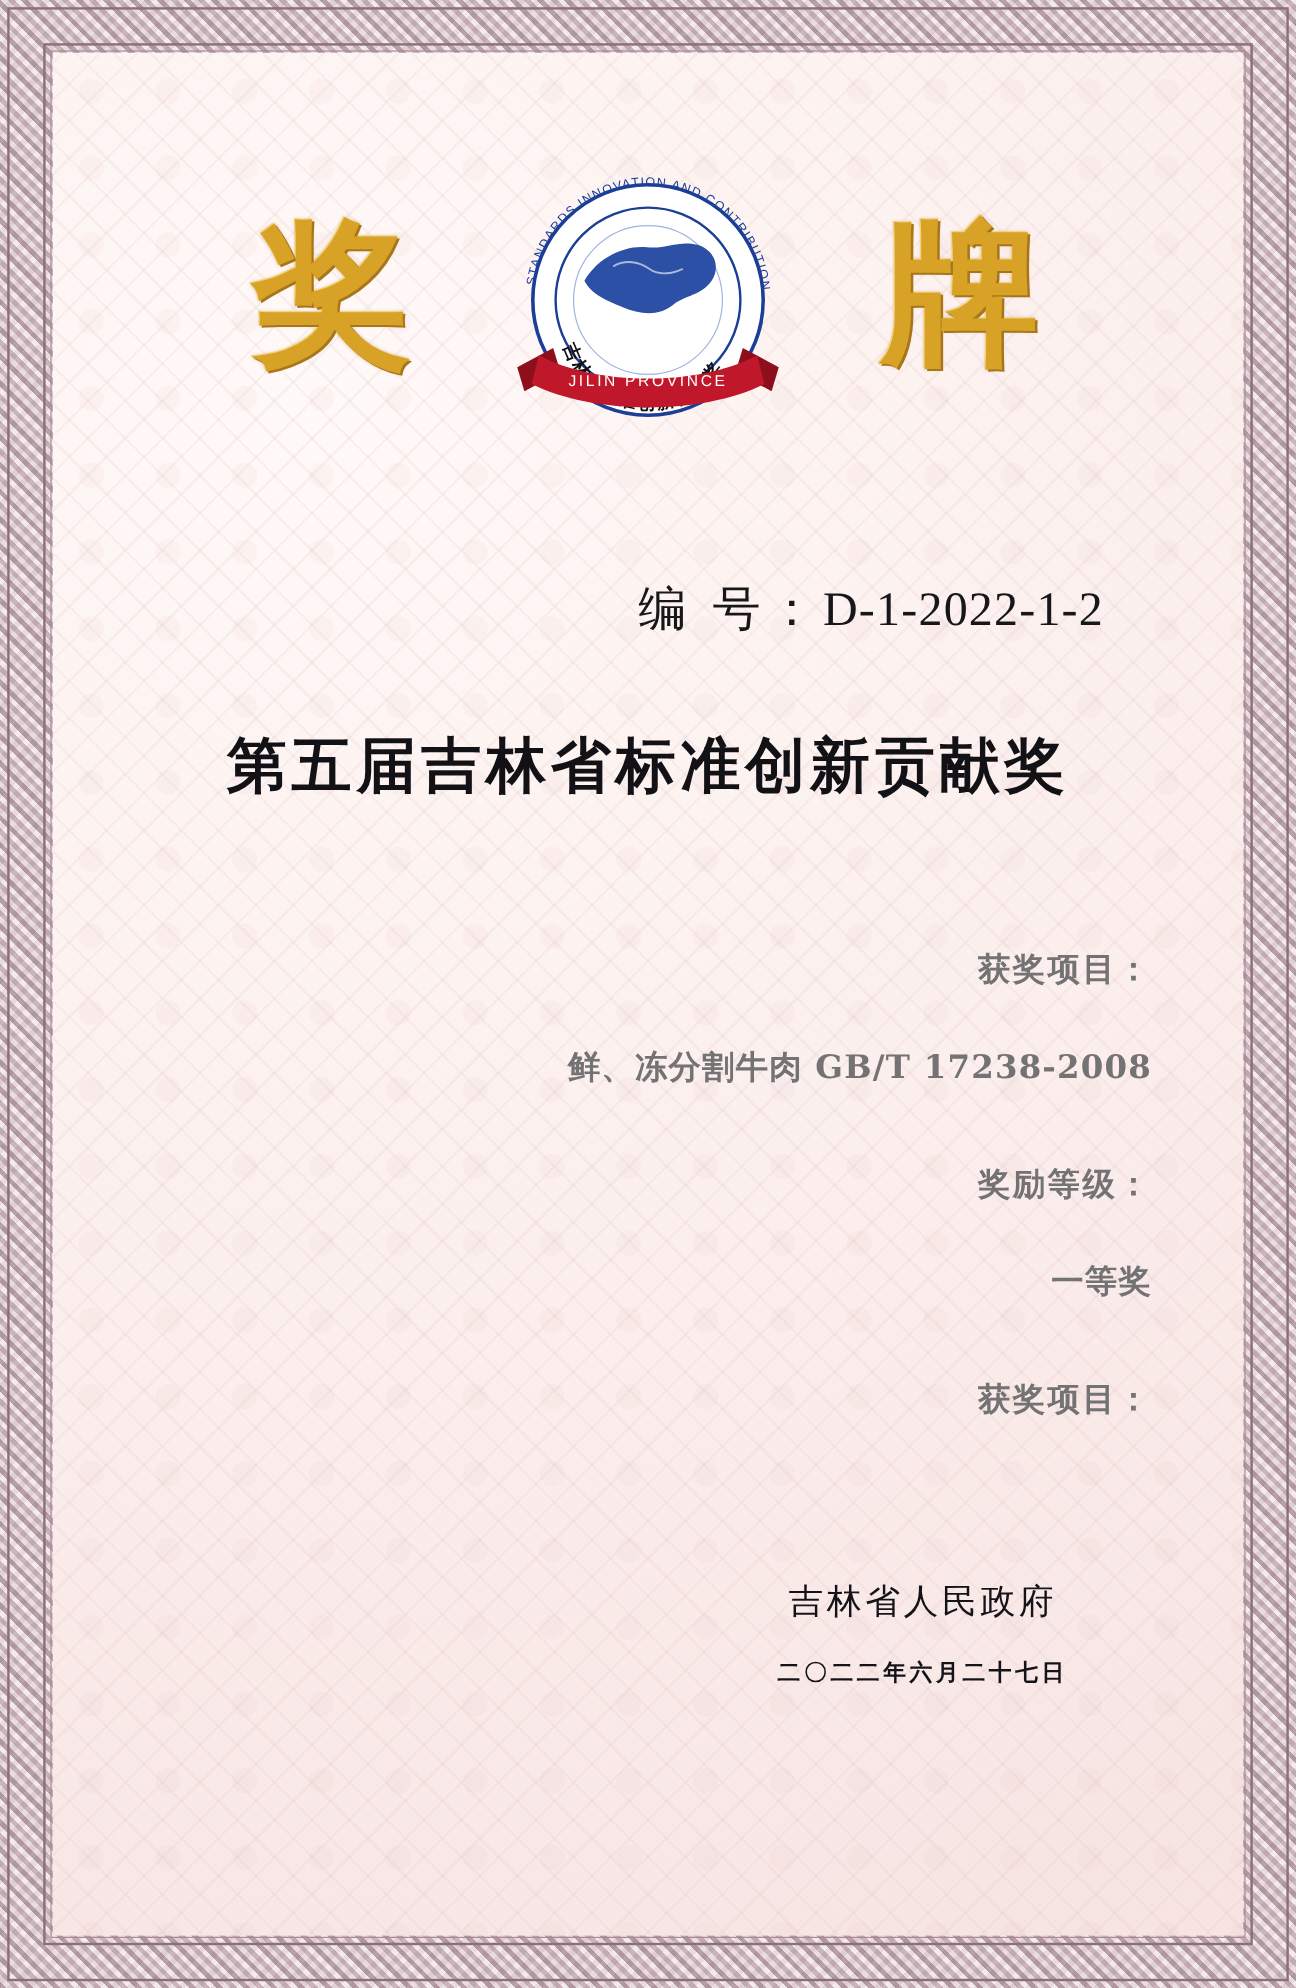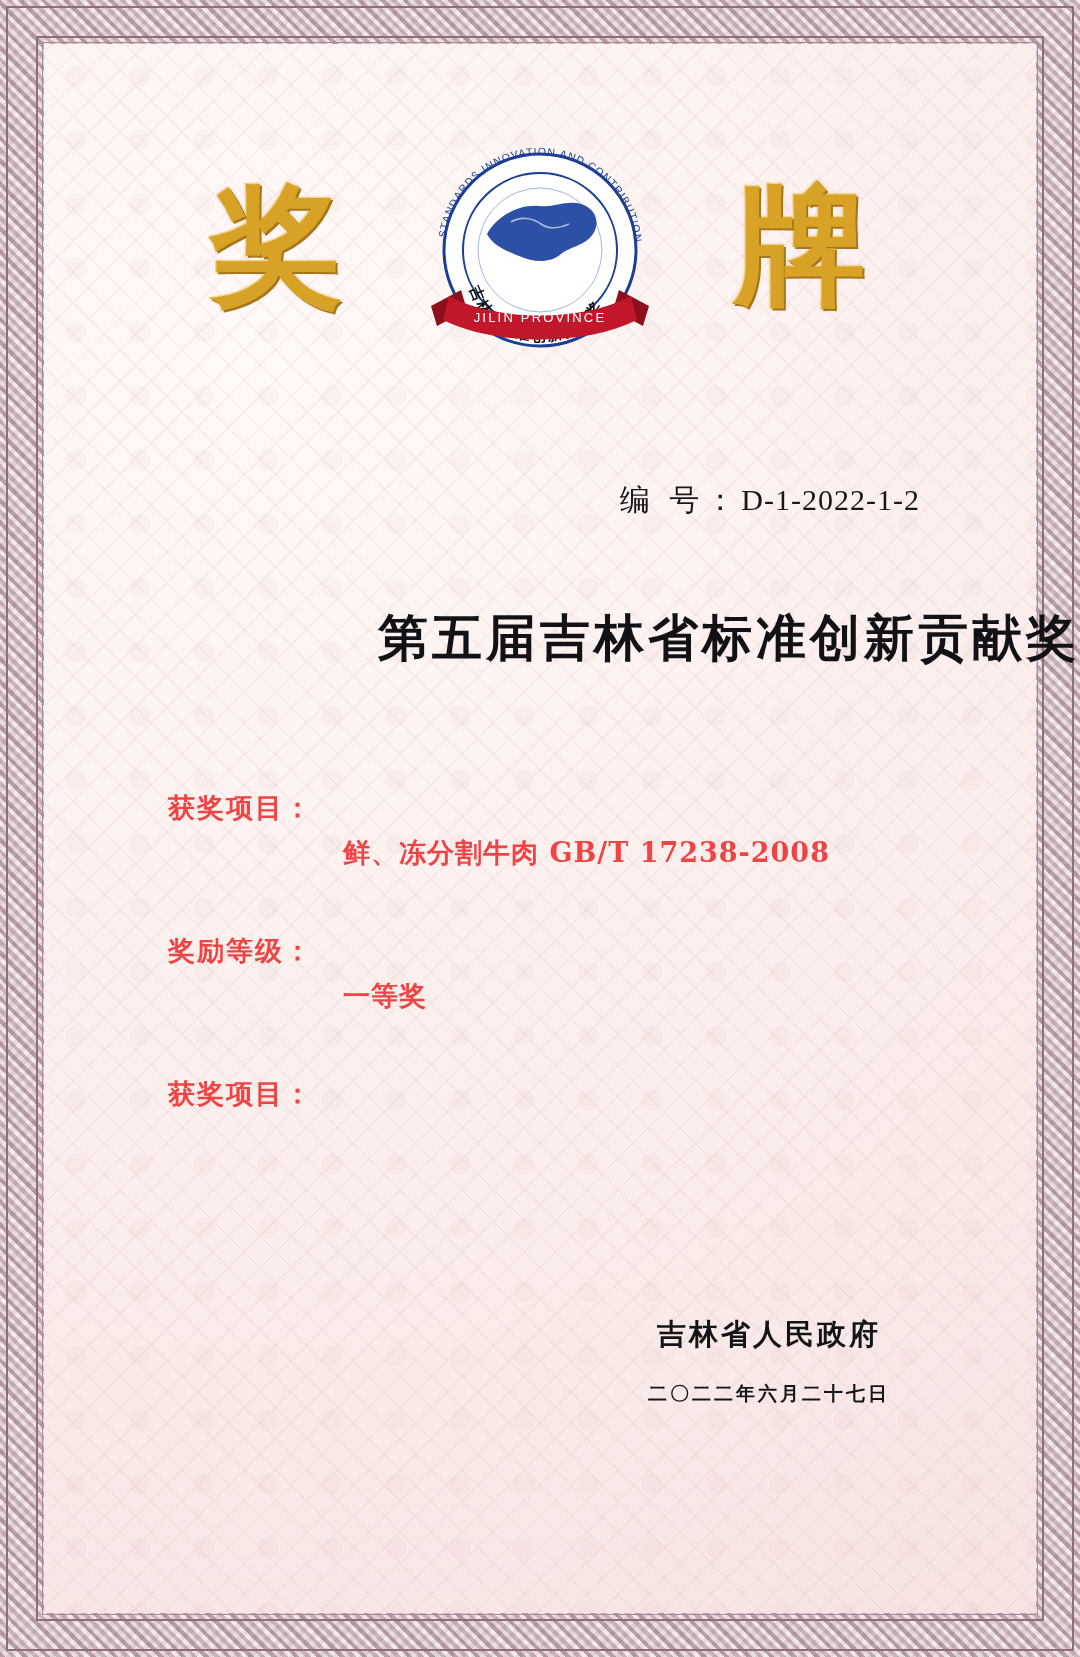--- a/index.html
+++ b/index.html
@@ -108,57 +108,58 @@
     height: 230px;
     flex: 0 0 auto;
   }
   .emblem svg { display: block; }
 
   
   .serial {
     position: absolute;
     top: 480px;
     right: 160px;
-    font-size: 30px;
+    font-size: 40px;
     color: #17171a;
     letter-spacing: 1px;
     z-index: 7;
     font-family: "Liberation Serif", serif;
   }
   .serial .label { letter-spacing: 6px; }
 
   
   .title {
     position: absolute;
     top: 605px;
     left: 0;
     right: 0;
-    text-align: right;
+    text-align: center;
     font-family: "DejaVu Serif", "Liberation Serif", serif;
     font-size: 50px;
     font-weight: bold;
     letter-spacing: 4px;
     color: #121216;
     z-index: 7;
   }
 
   
   .fields {
     position: absolute;
     top: 790px;
     left: 168px;
     right: 120px;
     z-index: 7;
   }
   .field-row {
     display: flex;
-    align-items: flex-start;
+    align-items: flex-end;
     margin-bottom: 62px;
     font-size: 27px;
-    color: #ef4444;
+    color: #737373;
+    flex-direction: column;
   }
   .field-label {
     font-weight: bold;
     letter-spacing: 2px;
     white-space: nowrap;
     font-family: "DejaVu Serif", "Liberation Serif", serif;
   }
   .field-value {
     margin-left: 30px;
     font-weight: bold;
@@ -171,21 +172,21 @@
   .signature {
     position: absolute;
     right: 190px;
     bottom: 250px;
     text-align: center;
     z-index: 7;
     color: #141418;
   }
   .sig-org {
     font-size: 29px;
-    font-weight: bold;
+    font-weight: normal;
     letter-spacing: 3px;
     font-family: "DejaVu Serif", "Liberation Serif", serif;
   }
   .sig-date {
     margin-top: 26px;
     font-size: 19px;
     font-weight: bold;
     letter-spacing: 3px;
     font-family: "DejaVu Serif", "Liberation Serif", serif;
   }

